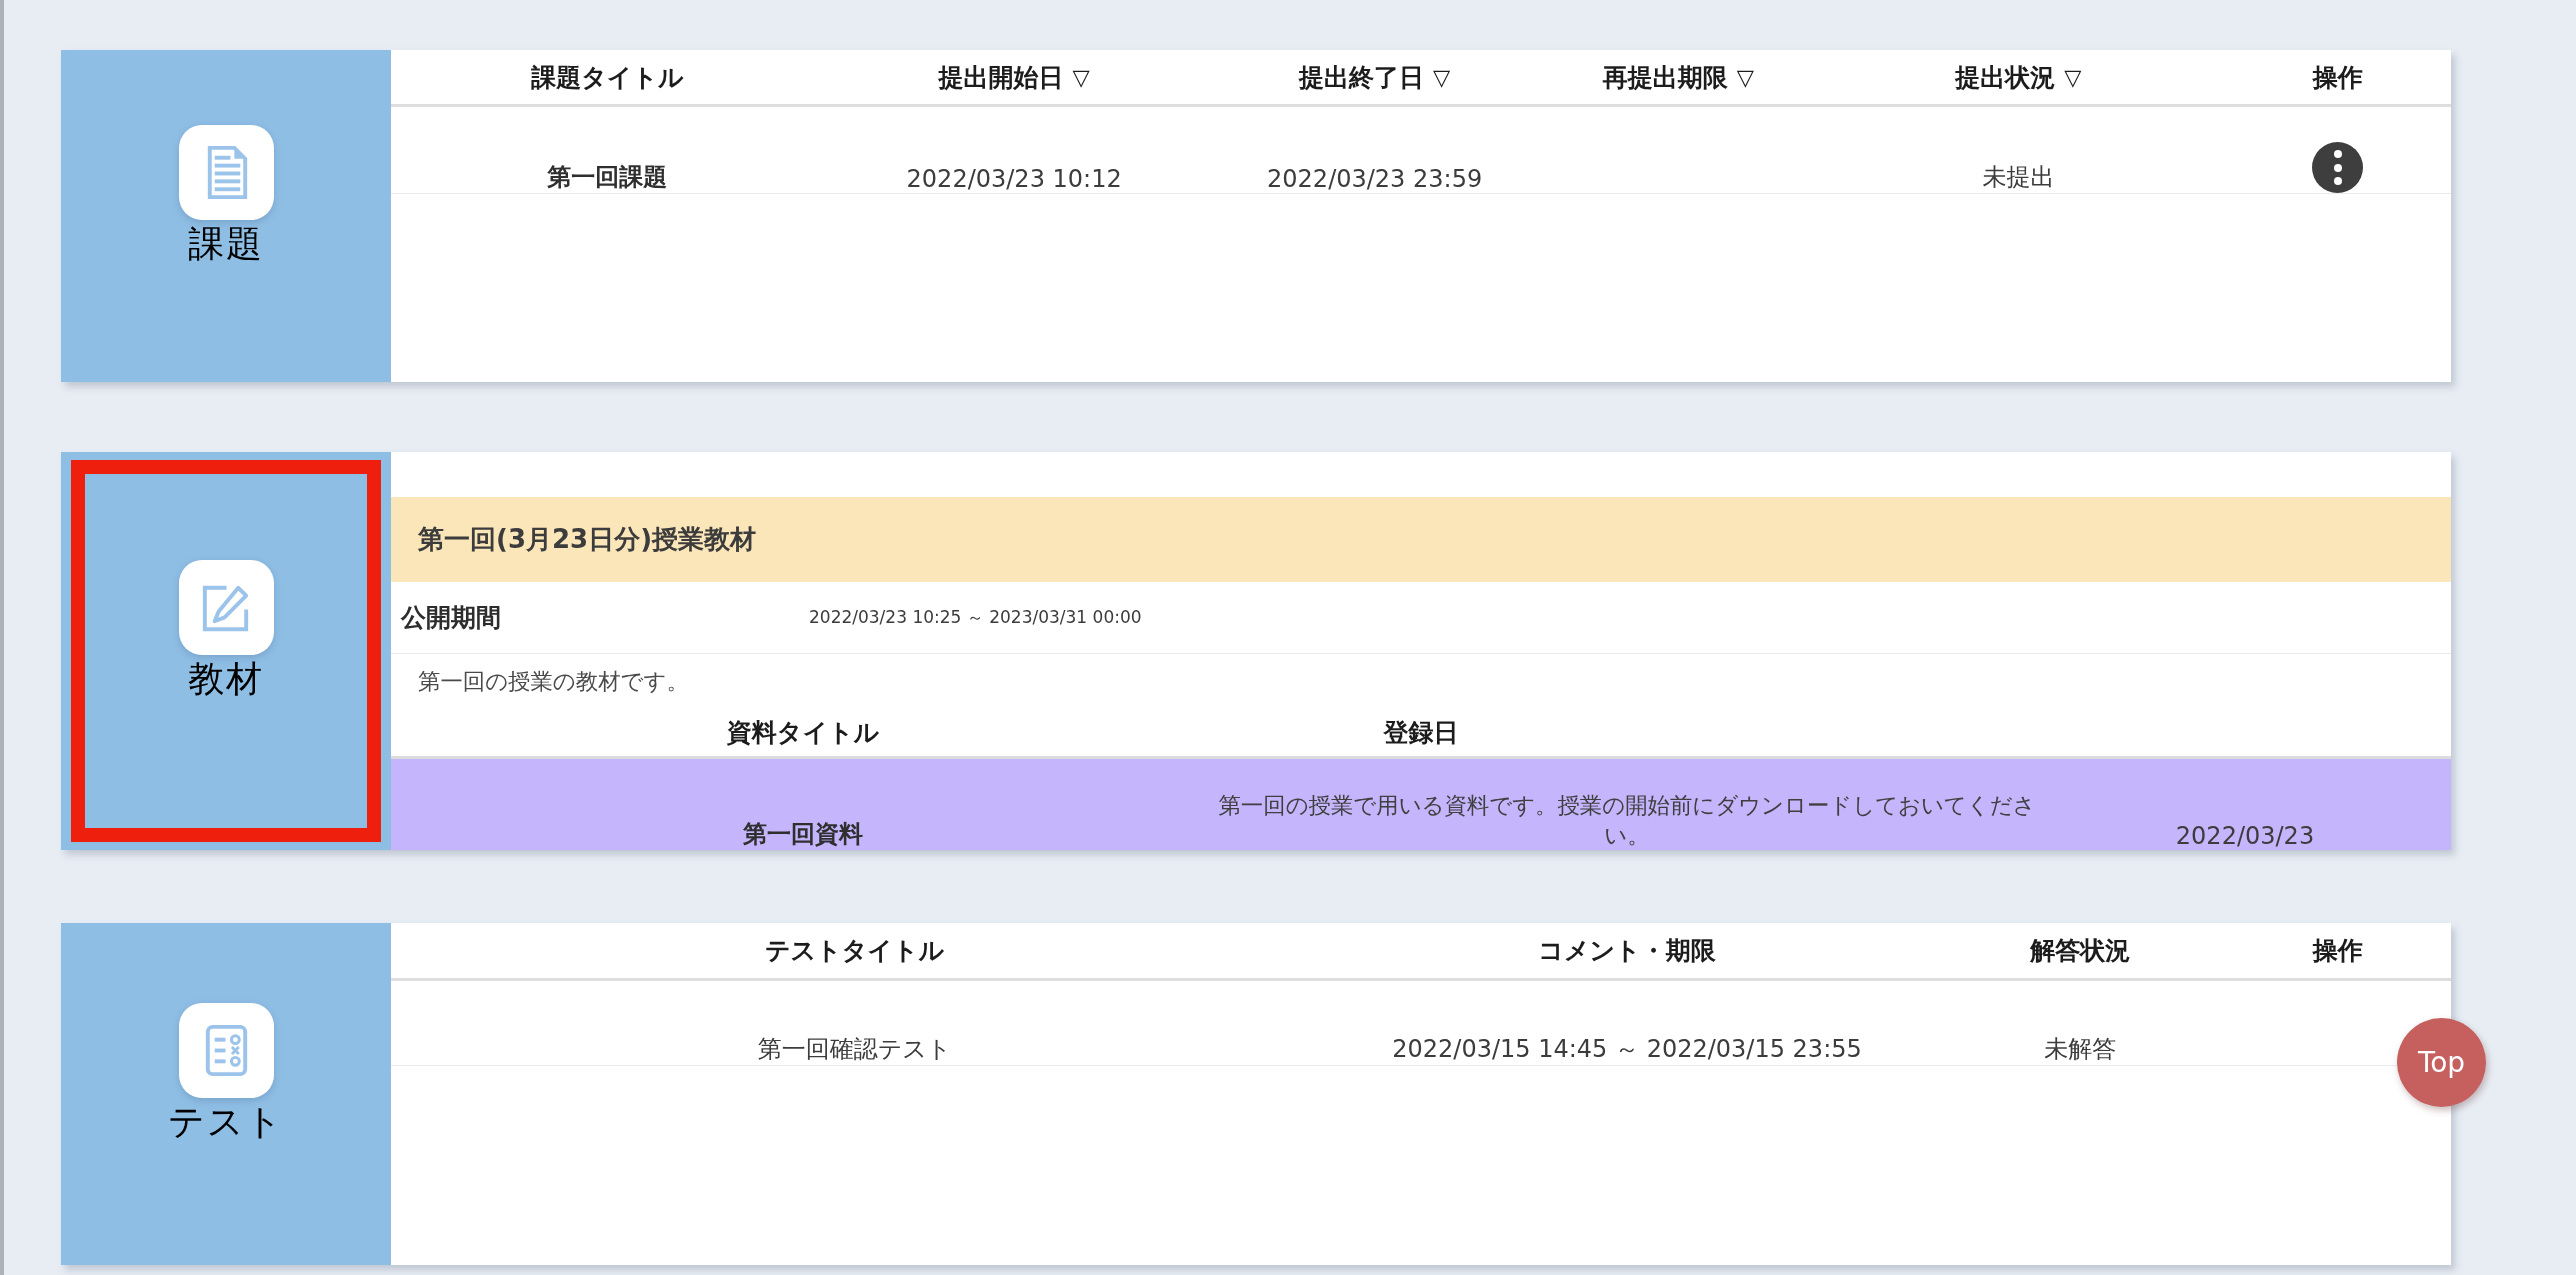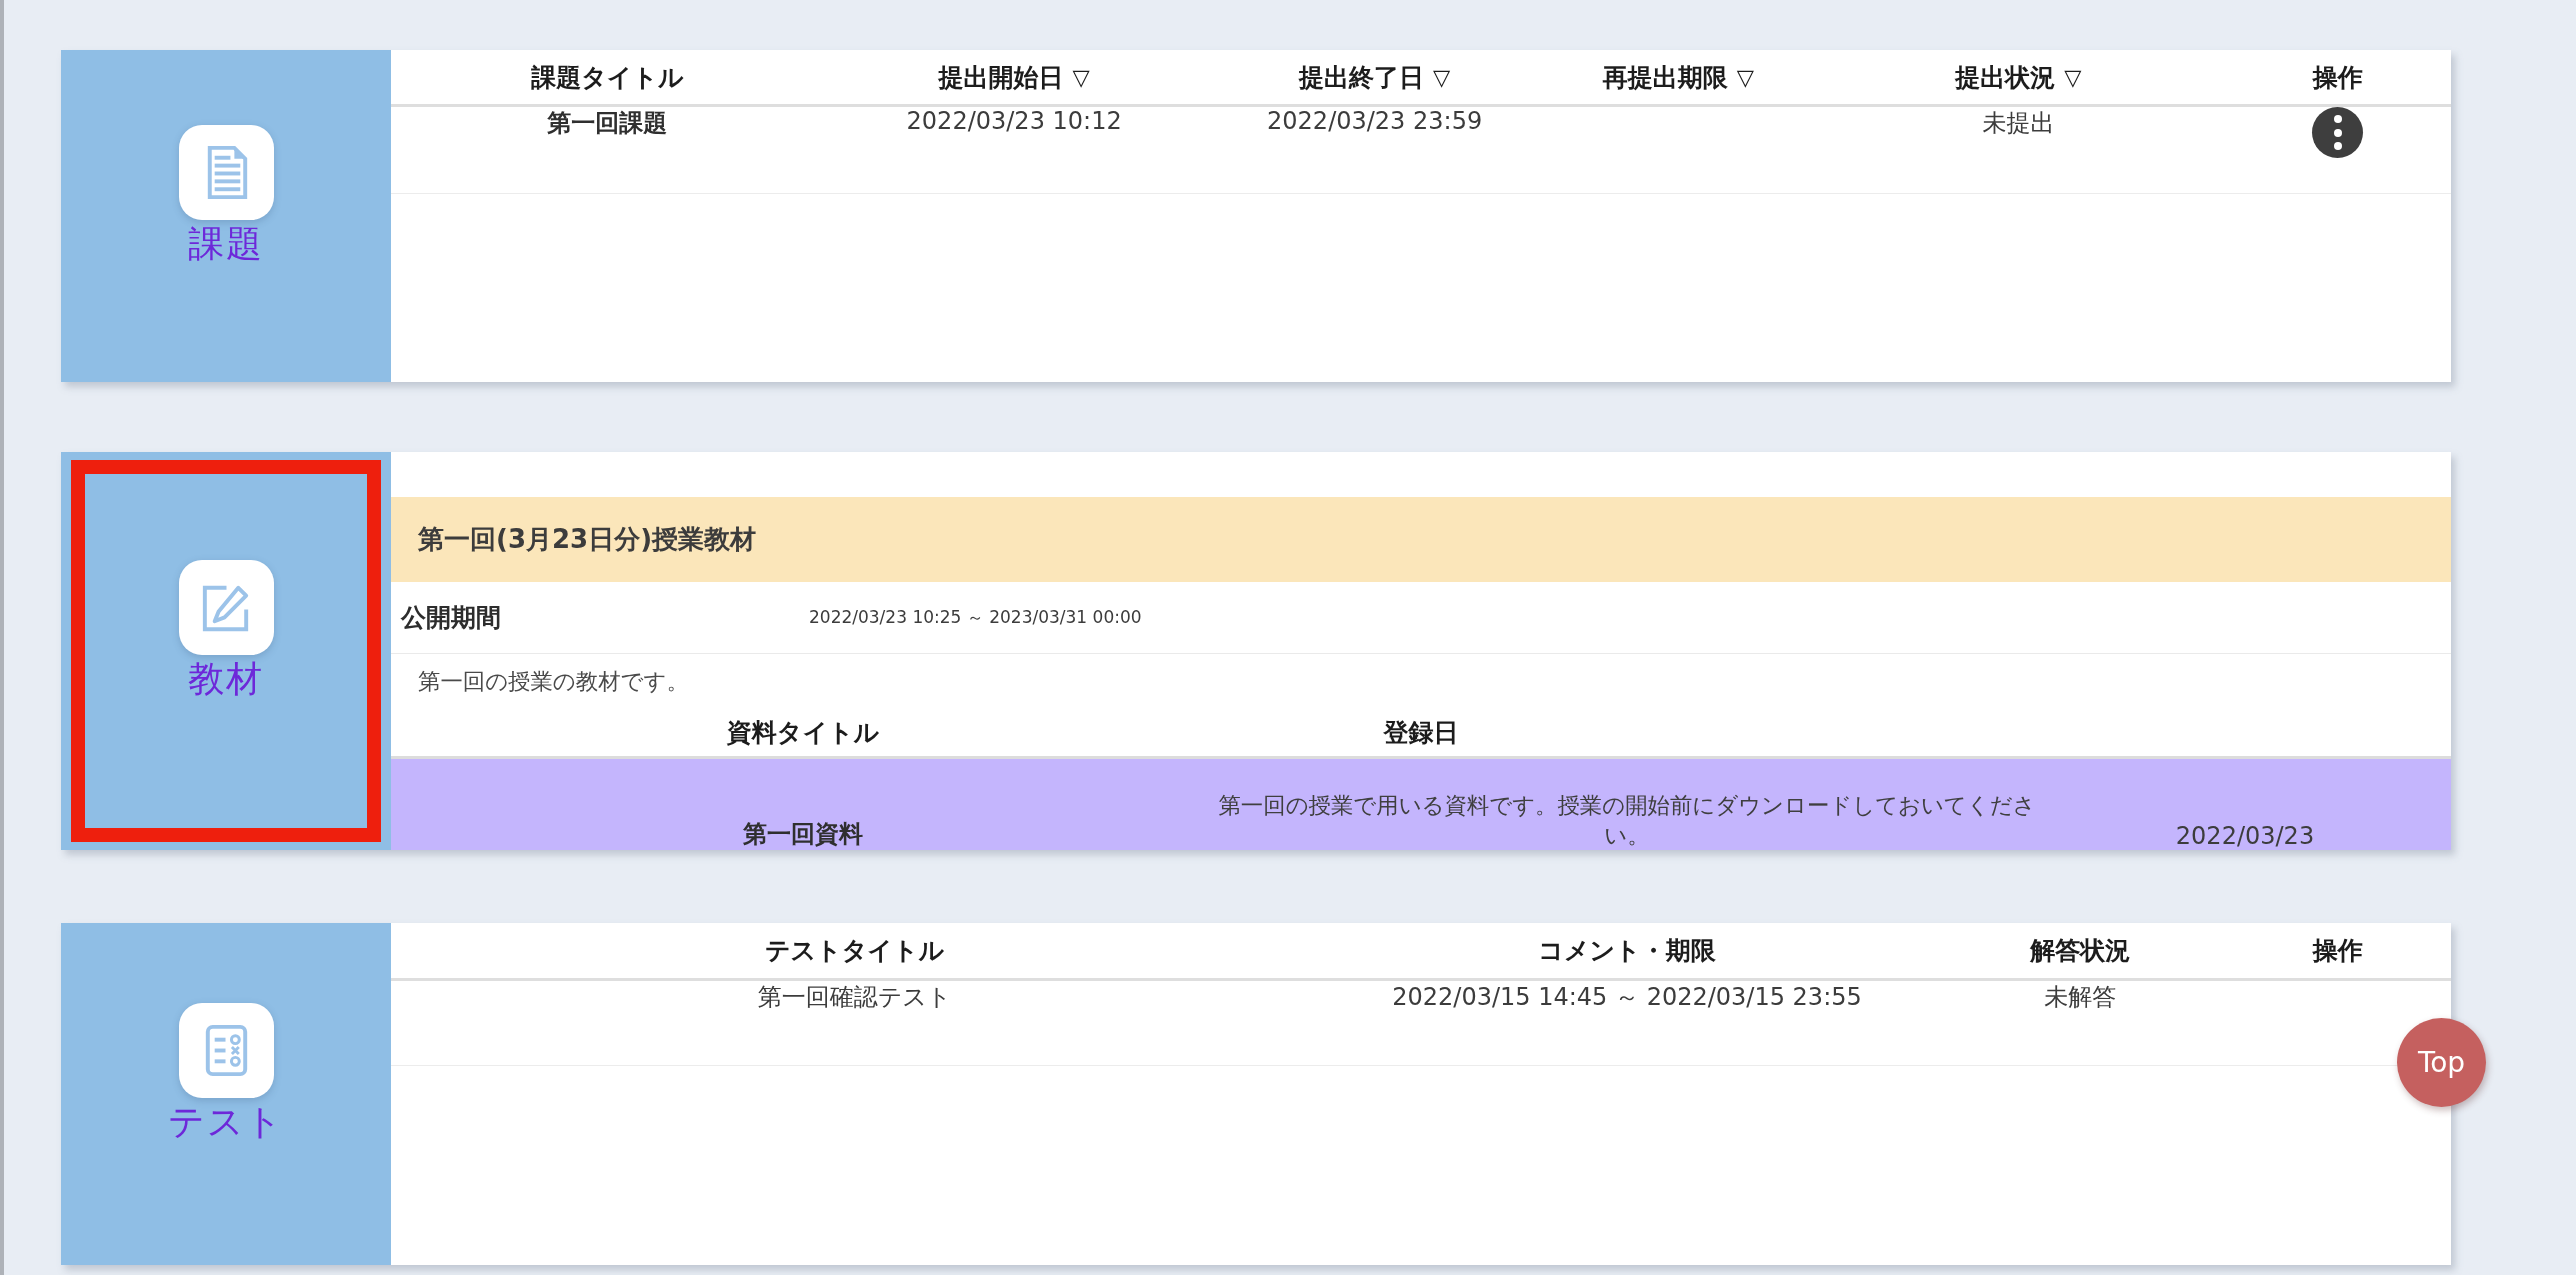--- a/index.html
+++ b/index.html
@@ -32,39 +32,39 @@
     display:flex; flex-direction:column; align-items:center; justify-content:center;
     cursor:pointer;
   }
   .tile-inner { display:flex; flex-direction:column; align-items:center; margin-top:-38px; }
   .icon-box {
     width:95px; height:95px; background:#ffffff; border-radius:23px;
     display:flex; align-items:center; justify-content:center;
     box-shadow:0 2.7px 7.2px rgba(60,90,130,0.25);
   }
   .tile-label {
-    font-size:36px; color:#6d28d9; letter-spacing:1.8px;
+    font-size:36px; color:#000000; letter-spacing:1.8px;
   }
   .annotation-box {
     position:absolute; left:9.8px; top:8px; right:9.8px; bottom:8px;
     border:14.3px solid #ee1f0d; pointer-events:none; z-index:5;
   }
 
   
   .panel {
     flex:1 1 auto; background:#ffffff;
     display:flex; flex-direction:column; min-width:0;
   }
   .thead { display:flex; align-items:center; border-bottom:3.6px solid #dedede; }
   .th {
     font-weight:bold; font-size:25px; color:#1c1c1c; text-align:center;
     display:flex; align-items:center; justify-content:center; white-space:nowrap;
   }
   .sort-glyph { font-size:22.4px; margin-left:9px; font-weight:normal; }
-  .trow { display:flex; align-items:flex-start; border-bottom:1.8px solid #ececec; }
+  .trow { display:flex; align-items:flex-end; border-bottom:1.8px solid #ececec; }
   .td { font-size:24px; color:#3c3c3c; text-align:center; }
   .td.strong { font-weight:bold; color:#2f2f2f; }
   .tfill { flex:1 1 auto; }
 
   
   .thead-assign { height:57px; }
   .trow-assign  { height:87px; }
   .a-c1{width:21%;} .a-c2{width:18.5%;} .a-c3{width:16.5%;}
   .a-c4{width:13%;} .a-c5{width:20%;} .a-c6{width:11%;}
 

